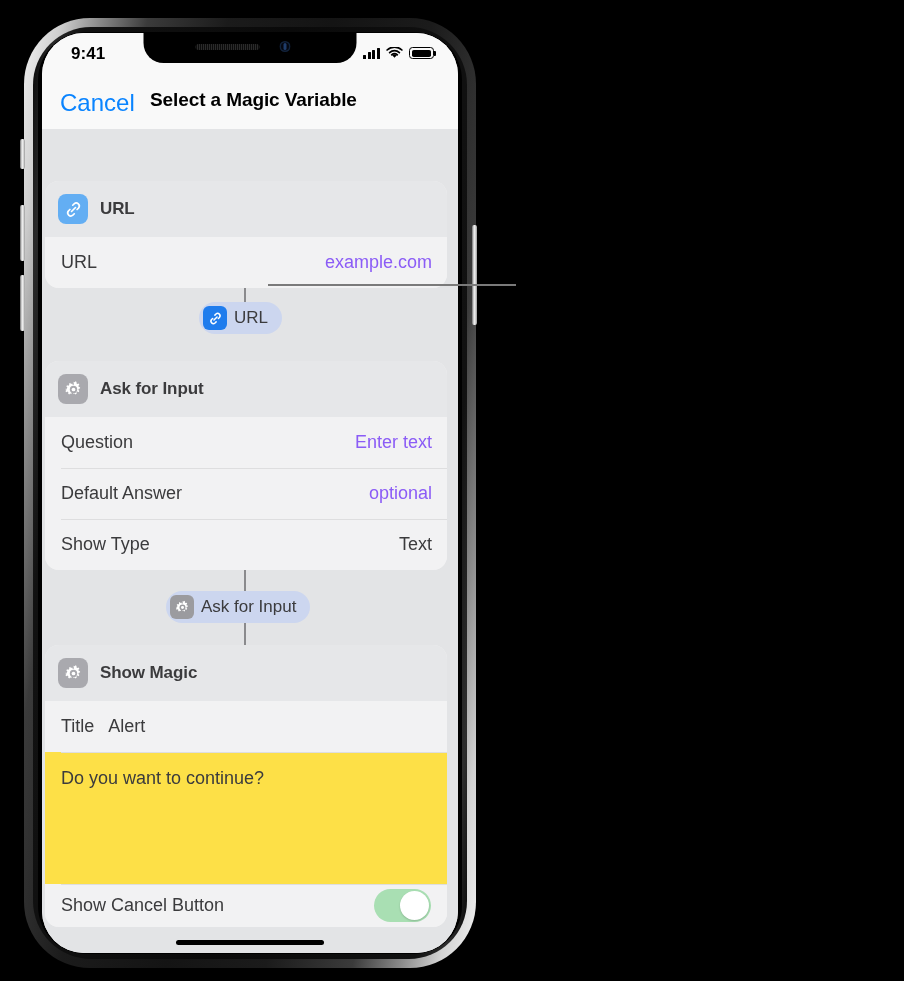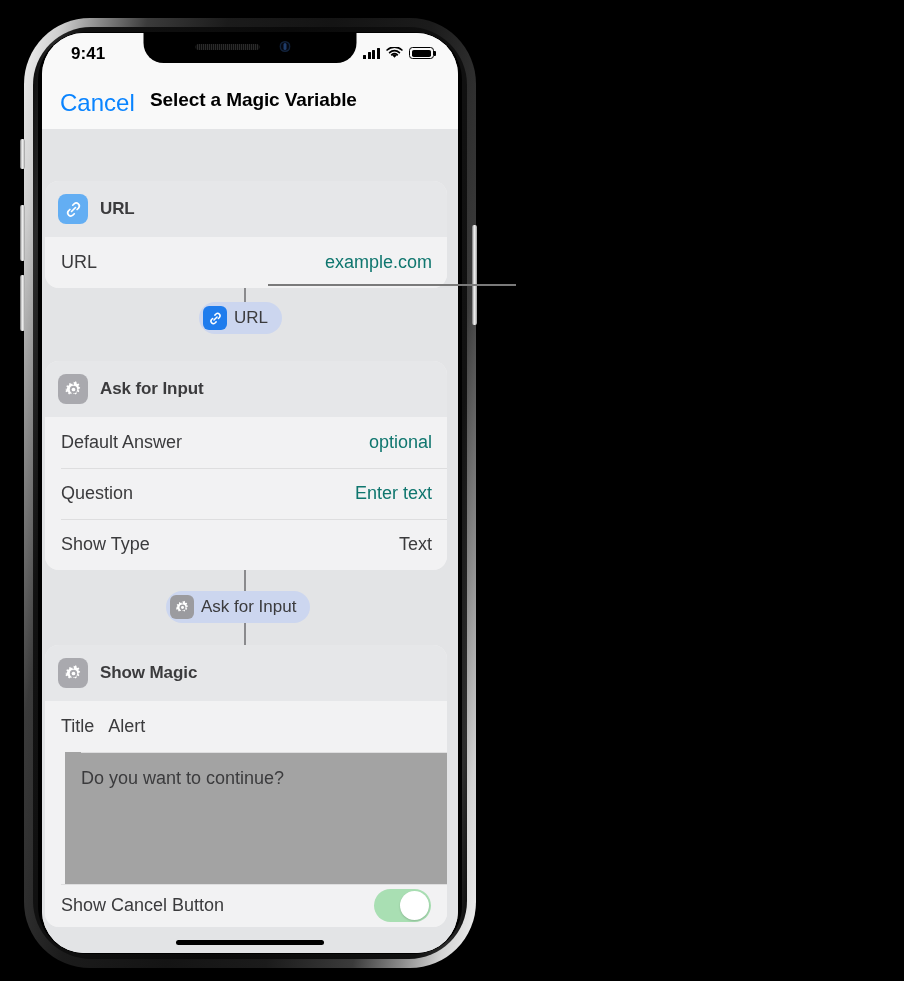--- a/index.html
+++ b/index.html
@@ -266,33 +266,32 @@
   }
   .row .label {
     font-size: 18px;
     color: #3b3b3d;
   }
   .row .value {
     margin-left: auto;
     font-size: 18px;
     color: #3b3b3d;
   }
-  .row .value.placeholder { color: #0f766e; }
+  .row .value.placeholder { color: #8b5cf6; }
   .row .value.inline {
     margin-left: 14px;
     color: #3b3b3d;
   }
 
   .textarea-row {
-    background: #a3a3a3;
+    background: #fde047;
     padding: 16px 16px 0 16px;
     height: 132px;
     position: relative;
     box-sizing: border-box;
-    margin-left: 20px;
   }
   .textarea-row::before {
     content: "";
     position: absolute;
     left: 16px; right: 0; top: 0;
     height: 1px;
     background: #dededf;
   }
   .textarea-row .text {
     font-size: 18px;
@@ -475,26 +474,26 @@
           <span class="app-icon gray glyph">
             <svg width="21" height="21" viewBox="0 0 24 24" fill="#ffffff">
               <path d="M12 3.2l1.4.5.9-1.2 1.3.9-.3 1.5 1.2.9 1.4-.6.8 1.4-1.1 1 .4 1.5 1.5.2v1.6l-1.5.2-.4 1.5 1.1 1-.8 1.4-1.4-.6-1.2.9.3 1.5-1.3.9-.9-1.2-1.4.5-.5-1.4h-1.5l-.5 1.4-1.4-.5-.9 1.2-1.3-.9.3-1.5-1.2-.9-1.4.6-.8-1.4 1.1-1-.4-1.5L3 12.8v-1.6l1.5-.2.4-1.5-1.1-1 .8-1.4 1.4.6 1.2-.9-.3-1.5 1.3-.9.9 1.2 1.4-.5.5 1.4h1.5z"></path>
               <circle cx="12" cy="12" r="4.2" fill="#a9a9ae"></circle>
               <circle cx="12" cy="12" r="2.1" fill="#ffffff"></circle>
             </svg>
           </span>
           <span class="title">Ask for Input</span>
         </div>
         <div class="row">
+          <span class="label">Question</span>
+          <span class="value placeholder">Enter text</span>
+        </div>
+        <div class="row">
           <span class="label">Default Answer</span>
           <span class="value placeholder">optional</span>
-        </div>
-        <div class="row">
-          <span class="label">Question</span>
-          <span class="value placeholder">Enter text</span>
         </div>
         <div class="row">
           <span class="label">Show Type</span>
           <span class="value">Text</span>
         </div>
       </div>
 
       <div class="chip" style="top:462px;left:124px;">
         <span class="chip-icon gray">
           <svg width="17" height="17" viewBox="0 0 24 24" fill="#ffffff">

